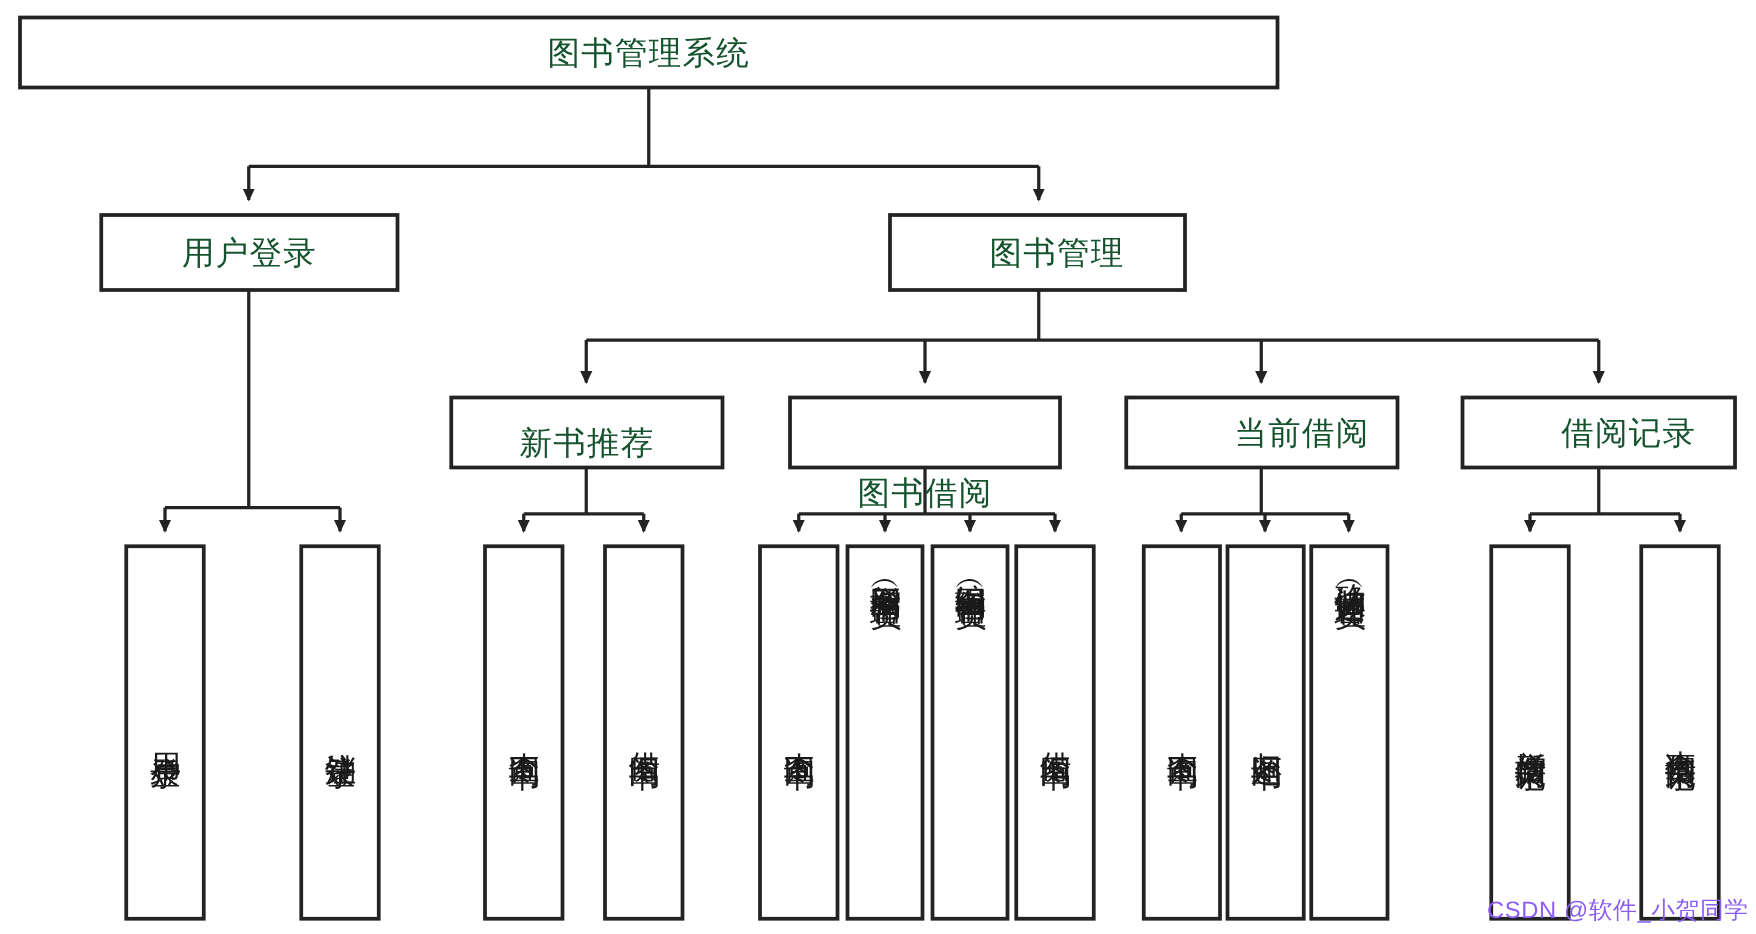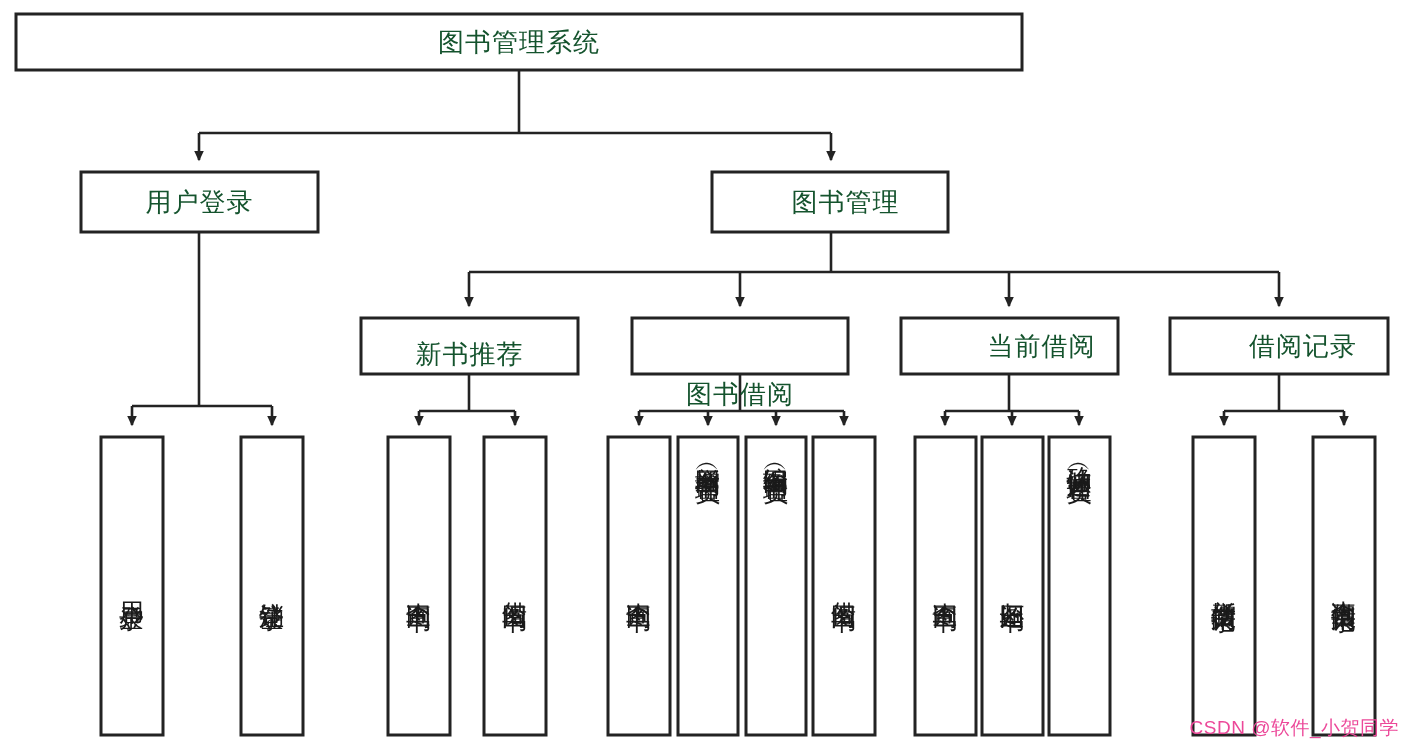--- a/index.html
+++ b/index.html
@@ -66,21 +66,21 @@
     color: #14532d;
     letter-spacing: 1px;
     white-space: nowrap;
   }
   #watermark {
     position: absolute;
     right: 6px;
     bottom: 6px;
     font-family: "Liberation Sans", "DejaVu Sans", sans-serif;
     font-size: 19px;
-    color: #ec4899;
+    color: #8b5cf6;
     letter-spacing: 0.5px;
     white-space: nowrap;
   }
 </style>
 </head>
 <body>
 
 <div id="diagram-root">
 
   <svg id="flow-svg" viewBox="0 0 1405 747">

